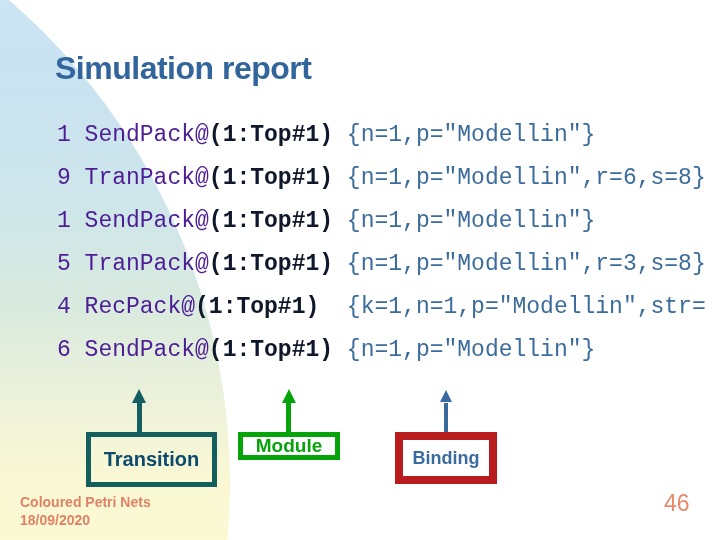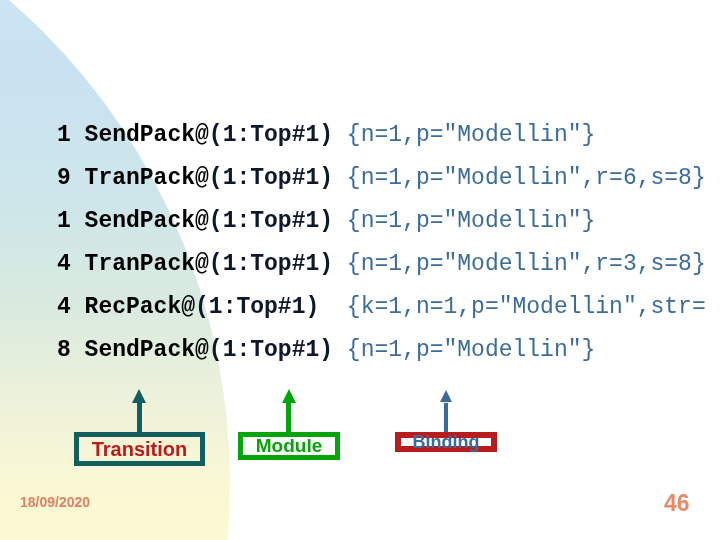--- a/index.html
+++ b/index.html
@@ -31,93 +31,95 @@
     font-size:32px;line-height:38px;font-weight:bold;
     color:#31659b;letter-spacing:-0.5px;
     white-space:nowrap;
   }
   .code-line{
     position:absolute;left:57px;
     font-family:"Liberation Mono", monospace;
     font-size:23px;line-height:27px;
     white-space:pre;
   }
-  .code-prefix{color:#000000;font-weight:bold;}
+  .code-prefix{color:#4c1d95;}
   .code-instance{color:#0f172a;font-weight:bold;}
   .code-binding{color:#3c6c9c;}
 
   .arrow-stem{position:absolute;width:5px;height:29px;top:403px;}
   .arrow-head{position:absolute;width:0;height:0;top:389px;
     border-left:7px solid transparent;border-right:7px solid transparent;}
   .label-box{
     position:absolute;top:432px;
     display:flex;align-items:center;justify-content:center;
     box-sizing:border-box;
     font-weight:bold;white-space:nowrap;
   }
   .teal-bg{background:#135e5f;}
   .teal-bd{border-bottom:14px solid #135e5f;}
   .green-bg{background:#07a30b;}
   .green-bd{border-bottom:14px solid #07a30b;}
   .blue-bg{background:#3a6b9f;}
   .blue-bd{border-left:6px solid transparent;border-right:6px solid transparent;
            border-bottom:12px solid #3a6b9f;top:390px;}
 
-  .box-transition{left:74px;width:131px;height:34px;border:5px solid #135e5f;
-    color:#b91c1c;font-size:20px;}
+  .box-transition{left:86px;width:131px;height:55px;border:5px solid #135e5f;
+    color:#0c4a6e;font-size:20px;}
   .box-module{left:238px;width:102px;height:28px;border:5px solid #07a30b;
     color:#07a30b;font-size:19px;}
-  .box-binding{left:395px;width:102px;height:20px;border:6px solid #b91c1c;
+  .box-binding{left:395px;width:102px;height:52px;border:8px solid #b91c1c;
     color:#3a6b9f;font-size:18px;}
 
   .footer{
     position:absolute;left:20px;top:493px;
     font-size:14px;line-height:18px;font-weight:bold;
     color:#df8166;
   }
   .page-number{
     position:absolute;left:664px;top:490px;
-    font-size:23px;font-weight:bold;color:#e78a6b;
+    font-size:23px;font-weight:normal;color:#e78a6b;
   }
 </style>
 </head>
 <body>
 
 <div class="slide">
   <div class="bg-circle"></div>
 
+  <div class="title">Simulation report</div>
 
   <div class="code-line" style="top:122px"><span class="code-prefix">1 SendPack@</span><span class="code-instance">(1:Top#1)</span><span class="code-binding"> {n=1,p="Modellin"}</span></div>
 
   <div class="code-line" style="top:165px"><span class="code-prefix">9 TranPack@</span><span class="code-instance">(1:Top#1)</span><span class="code-binding"> {n=1,p="Modellin",r=6,s=8}</span></div>
 
   <div class="code-line" style="top:208px"><span class="code-prefix">1 SendPack@</span><span class="code-instance">(1:Top#1)</span><span class="code-binding"> {n=1,p="Modellin"}</span></div>
 
-  <div class="code-line" style="top:251px"><span class="code-prefix">4 TranPack@</span><span class="code-instance">(1:Top#1)</span><span class="code-binding"> {n=1,p="Modellin",r=3,s=8}</span></div>
+  <div class="code-line" style="top:251px"><span class="code-prefix">5 TranPack@</span><span class="code-instance">(1:Top#1)</span><span class="code-binding"> {n=1,p="Modellin",r=3,s=8}</span></div>
 
   <div class="code-line" style="top:294px"><span class="code-prefix">4 RecPack@</span><span class="code-instance">(1:Top#1)</span><span class="code-binding">  {k=1,n=1,p="Modellin",str=</span></div>
 
-  <div class="code-line" style="top:337px"><span class="code-prefix">8 SendPack@</span><span class="code-instance">(1:Top#1)</span><span class="code-binding"> {n=1,p="Modellin"}</span></div>
+  <div class="code-line" style="top:337px"><span class="code-prefix">6 SendPack@</span><span class="code-instance">(1:Top#1)</span><span class="code-binding"> {n=1,p="Modellin"}</span></div>
 
   <div class="arrow-head teal-bd" style="left:132px"></div>
   <div class="arrow-stem teal-bg" style="left:137px"></div>
   <div class="label-box box-transition">
     <span>Transition</span>
   </div>
 
   <div class="arrow-head green-bd" style="left:282px"></div>
   <div class="arrow-stem green-bg" style="left:286px"></div>
   <div class="label-box box-module">
     <span>Module</span>
   </div>
 
   <div class="arrow-head blue-bd" style="left:440px"></div>
   <div class="arrow-stem blue-bg" style="left:444px;width:4px"></div>
   <div class="label-box box-binding">
     <span>Binding</span>
   </div>
 
   <div class="footer">
+    <div>Coloured Petri Nets</div>
     <div>18/09/2020</div>
   </div>
 
   <div class="page-number">46</div>
 </div>
 
 </body></html>

